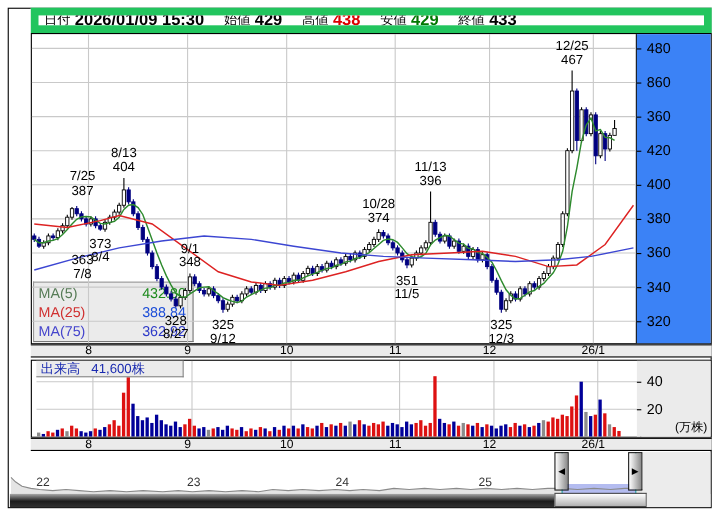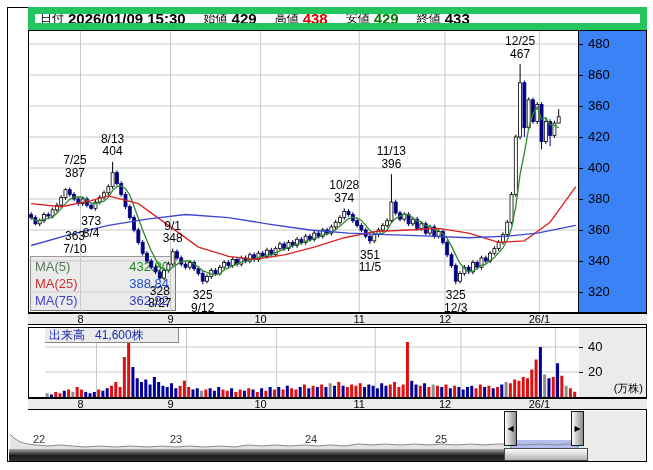--- a/index.html
+++ b/index.html
@@ -17,21 +17,21 @@
   #main-plot{position:absolute;left:0;top:0;width:550px;height:281px;border-right:1px solid #000;overflow:visible}
   #price-axis{position:absolute;left:550px;top:0;width:67px;height:281px;background:#3b82f6}
   .tickLabel{position:absolute;font-size:13px;color:#000}
   .tickMark{position:absolute;width:4px;height:1px;background:#000;left:0}
   #xstrip-main,#xstrip-vol{left:28px;width:619px;height:12px;background:#ebebeb;
        border-top:1px solid #000;border-bottom:1px solid #000}
   #xstrip-main{top:313px}
   #xstrip-vol{top:398px}
   .monthLabel{position:absolute;top:0;width:30px;text-align:center;font-size:11px;line-height:11px;color:#000}
   #vol-row{left:28px;top:327px;width:619px;height:71px;border:1px solid #000;background:#fff}
-  #vol-plot{position:absolute;left:16px;top:0;width:550px;height:69px;border-right:1px solid #000}
+  #vol-plot{position:absolute;left:4px;top:0;width:550px;height:69px;border-right:1px solid #000}
   #vol-axis{position:absolute;left:550px;top:0;width:67px;height:69px;background:#ebebeb}
   #vol-unit{position:absolute;right:3px;bottom:1px;font-size:11px}
   #ma-legend{position:absolute;left:1px;top:225px;width:146px;height:55px;background:#ebebeb;
              border:1px solid #999;border-right-color:#777;border-bottom-color:#777;font-size:13px;padding:1px 0}
   .ma-row{display:flex;justify-content:space-between;padding:0 6px 0 4px;line-height:17px}
   .c-ma5 .ma-label{color:#567b56}.c-ma5 .ma-val{color:#1d8a1d}
   .c-ma25 .ma-label{color:#d03030}.c-ma25 .ma-val{color:#1d4ed8}
   .c-ma75 .ma-label{color:#4444cc}.c-ma75 .ma-val{color:#2d39c8}
   #vol-label-box{position:absolute;left:0;top:0;width:134px;height:15px;background:#ebebeb;
       border-right:1px solid #888;border-bottom:1px solid #888;font-size:12px;color:#1a2bb0;
@@ -352,21 +352,21 @@
         <polyline points="2.14453125,186.6 6.43359375,189.70000000000002 10.72265625,189.70000000000002 15.01171875,188.15 19.30078125,187.53000000000003 23.58984375,185.98000000000005 27.87890625,182.26 32.16796875,177.60999999999999 36.45703125,172.65 40.74609375,168.30999999999997 45.03515625,166.14000000000001 49.32421875,165.83000000000004 53.61328125,166.14000000000001 57.90234375,169.24 62.19140625,172.03000000000003 66.48046875,172.65 70.76953125,171.41 75.05859375,170.16999999999996 79.34765625,166.45000000000002 83.63671875,159.31999999999996 87.92578125,155.6 92.21484375,154.98000000000005 96.50390625,157.76999999999998 100.79296875,163.96999999999997 105.08203125,175.44000000000003 109.37109375,187.21999999999997 113.66015625,199 117.94921875,209.85 122.23828125,219.76999999999998 126.52734375,228.14000000000001 130.81640625,235.26999999999998 135.10546875,238.68000000000004 139.39453125,239.3 143.68359375,236.20000000000002 147.97265625,233.41 152.26171875,230.61999999999998 156.55078125,230 160.83984375,229.69000000000003 165.12890625,233.1 169.41796875,236.20000000000002 173.70703125,239.60999999999999 177.99609375,241.46999999999997 182.28515625,243.01999999999998 186.57421875,243.95000000000002 190.86328125,242.70999999999998 195.15234375,238.99000000000004 199.44140625,236.81999999999996 203.73046875,234.65 208.01953125,232.79000000000002 212.30859375,230.93000000000004 216.59765625,230.61999999999998 220.88671875,228.45000000000002 225.17578125,228.45000000000002 229.46484375,226.28000000000003 233.75390625,225.96999999999997 238.04296875,223.8 242.33203125,223.8 246.62109375,221.63000000000005 250.91015625,219.76999999999998 255.19921875,218.21999999999997 259.48828125,216.66999999999996 263.77734375,214.81 268.06640625,212.95000000000002 272.35546875,212.64000000000001 276.64453125,210.16 280.93359375,209.54000000000002 285.22265625,207.05999999999997 289.51171875,206.44000000000003 293.80078125,203.95999999999998 298.08984375,203.34000000000003 302.37890625,200.85999999999999 306.66796875,198.69000000000003 310.95703125,194.96999999999997 315.24609375,191.25 319.53515625,187.53000000000003 323.82421875,186.29000000000002 328.11328125,186.91 332.40234375,189.39000000000001 336.69140625,194.35 340.98046875,199.61999999999998 345.26953125,202.41 349.55859375,203.34000000000003 353.84765625,202.41 358.13671875,199.30999999999997 362.42578125,191.55999999999997 366.71484375,187.21999999999997 371.00390625,185.05 375.29296875,182.88000000000005 379.58203125,183.5 383.87109375,186.91 388.16015625,190.01 392.44921875,190.94000000000003 396.73828125,194.66 401.02734375,195.28000000000003 405.31640625,198.69000000000003 409.60546875,199.30999999999997 413.89453125,203.03000000000003 418.18359375,207.36999999999998 422.47265625,215.11999999999998 426.76171875,224.10999999999999 431.05078125,232.48000000000005 435.33984375,237.44000000000003 439.62890625,240.85 443.91796875,240.23000000000005 448.20703125,237.44000000000003 452.49609375,234.34000000000003 456.78515625,233.1 461.07421875,229.38000000000005 465.36328125,226.59000000000003 469.65234375,221.63000000000005 473.94140625,216.98000000000005 478.23046875,209.23000000000005 482.51953125,197.45000000000002 486.80859375,175.13000000000005 491.09765625,143.20000000000002 495.38671875,121.80999999999999 499.67578125,97.31999999999996 503.96484375,82.75 508.25390625,76.24000000000001 512.54296875,88.01999999999997 516.83203125,86.78000000000004 521.12109375,93.90999999999998 525.41015625,94.21999999999997 529.69921875,96.7 " fill="none" stroke="#2d8a2d" stroke-width="1.3"></polyline>
         <polyline points="2.14453125,172.65 32.16796875,175.75 62.19140625,169.55 79.34765625,164.9 109.37109375,172.65 139.39453125,194.35 169.41796875,216.05 199.44140625,225.35 225.17578125,228.45000000000002 255.19921875,223.8 285.22265625,216.05 315.24609375,206.75 345.26953125,200.55 379.58203125,199 409.60546875,197.45000000000002 439.62890625,202.1 469.65234375,211.4 495.38671875,209.85 521.12109375,191.25 546.85546875,155.6" fill="none" stroke="#dd2222" stroke-width="1.3"></polyline>
         <polyline points="2.14453125,214.5 40.74609375,203.65 79.34765625,194.35 117.94921875,188.15 156.55078125,183.5 199.44140625,186.6 238.04296875,192.8 280.93359375,199 319.53515625,202.1 358.13671875,203.65 401.02734375,205.20000000000002 439.62890625,206.75 478.23046875,205.20000000000002 508.25390625,202.1 546.85546875,194.35" fill="none" stroke="#3c46d2" stroke-width="1.3"></polyline>
       </svg>
       <div class="annot" style="left: 20px; top: 123px;">
         <div>7/25</div>
         <div>387</div>
       </div>
       <div class="annot" style="left: 20px; top: 199.35px;">
         <div>363</div>
-        <div>7/10</div>
+        <div>7/8</div>
       </div>
       <div class="annot" style="left: 36.1914px; top: 183.85px;">
         <div>373</div>
         <div>8/4</div>
       </div>
       <div class="annot" style="left: 57.6367px; top: 101.8px;">
         <div>8/13</div>
         <div>404</div>
       </div>
       <div class="annot" style="left: 104.816px; top: 253.6px;">

